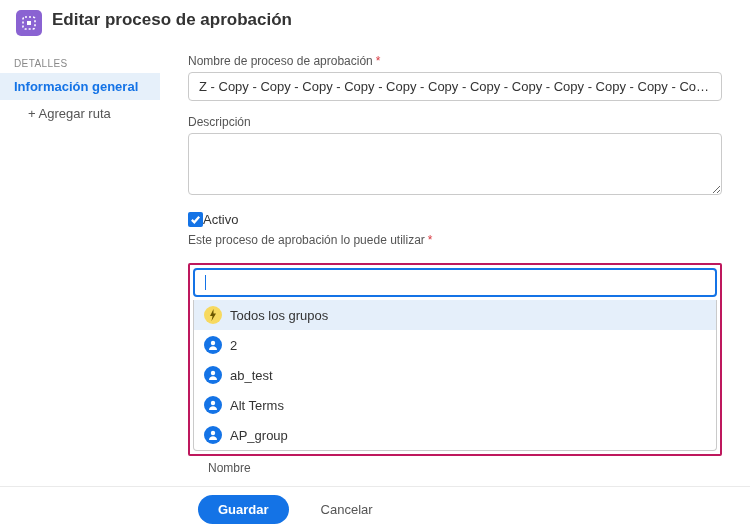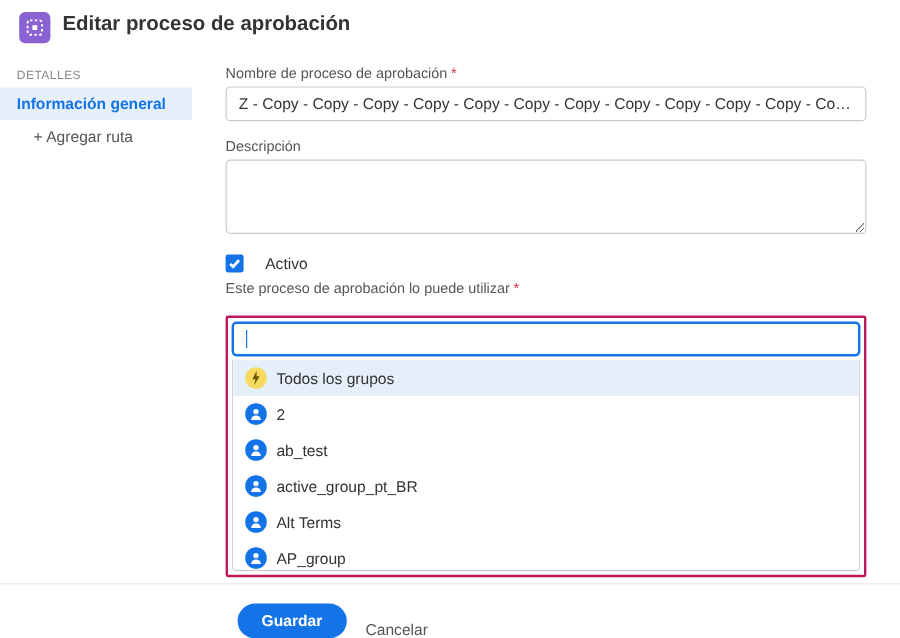--- a/index.html
+++ b/index.html
@@ -99,21 +99,21 @@
     border-radius: 4px;
     min-height: 62px;
     padding: 6px 10px;
     font-size: 13px;
     resize: both;
   }
   .field-block { margin-bottom: 14px; }
   .checkbox-row {
     display: flex;
     align-items: flex-end;
-    gap: 18px;
+    gap: 0;
     margin-bottom: 6px;
   }
   .checkbox {
     width: 15px;
     height: 15px;
     border-radius: 2px;
     background: #1473e6;
     display: flex;
     align-items: center;
     justify-content: center;
@@ -186,23 +186,23 @@
   }
   .footer {
     position: absolute;
     left: 0;
     bottom: 0;
     width: 750px;
     height: 46px;
     border-top: 1px solid #eaeaea;
     background: #fff;
     display: flex;
-    align-items: flex-end;
+    align-items: center;
     padding-left: 198px;
-    gap: 16px;
+    gap: 32px;
   }
   .btn-primary {
     background: #1473e6;
     color: #fff;
     border: none;
     border-radius: 16px;
     font-size: 13px;
     font-weight: 600;
     padding: 7px 20px;
     cursor: pointer;
@@ -294,38 +294,29 @@
             </span>
           <span>ab_test</span>
         </div>
         <div class="dropdown-item">
           <span class="circ blue">
               <svg viewBox="0 0 12 12">
                 <circle cx="6" cy="4" r="2.2"></circle>
                 <path d="M2 11 C2 8.3 4 7.2 6 7.2 C8 7.2 10 8.3 10 11 Z"></path>
               </svg>
             </span>
-          <span>active_group_pt_BR</span>
+          <span>Alt Terms</span>
         </div>
         <div class="dropdown-item">
           <span class="circ blue">
               <svg viewBox="0 0 12 12">
                 <circle cx="6" cy="4" r="2.2"></circle>
                 <path d="M2 11 C2 8.3 4 7.2 6 7.2 C8 7.2 10 8.3 10 11 Z"></path>
               </svg>
             </span>
-          <span>Alt Terms</span>
-        </div>
-        <div class="dropdown-item">
-          <span class="circ blue">
-              <svg viewBox="0 0 12 12">
-                <circle cx="6" cy="4" r="2.2"></circle>
-                <path d="M2 11 C2 8.3 4 7.2 6 7.2 C8 7.2 10 8.3 10 11 Z"></path>
-              </svg>
-            </span>
           <span>AP_group</span>
         </div>
 
       </div>
     </div>
 
     <div class="name-block">
       <label class="name-label">Nombre</label>
 
     </div>

